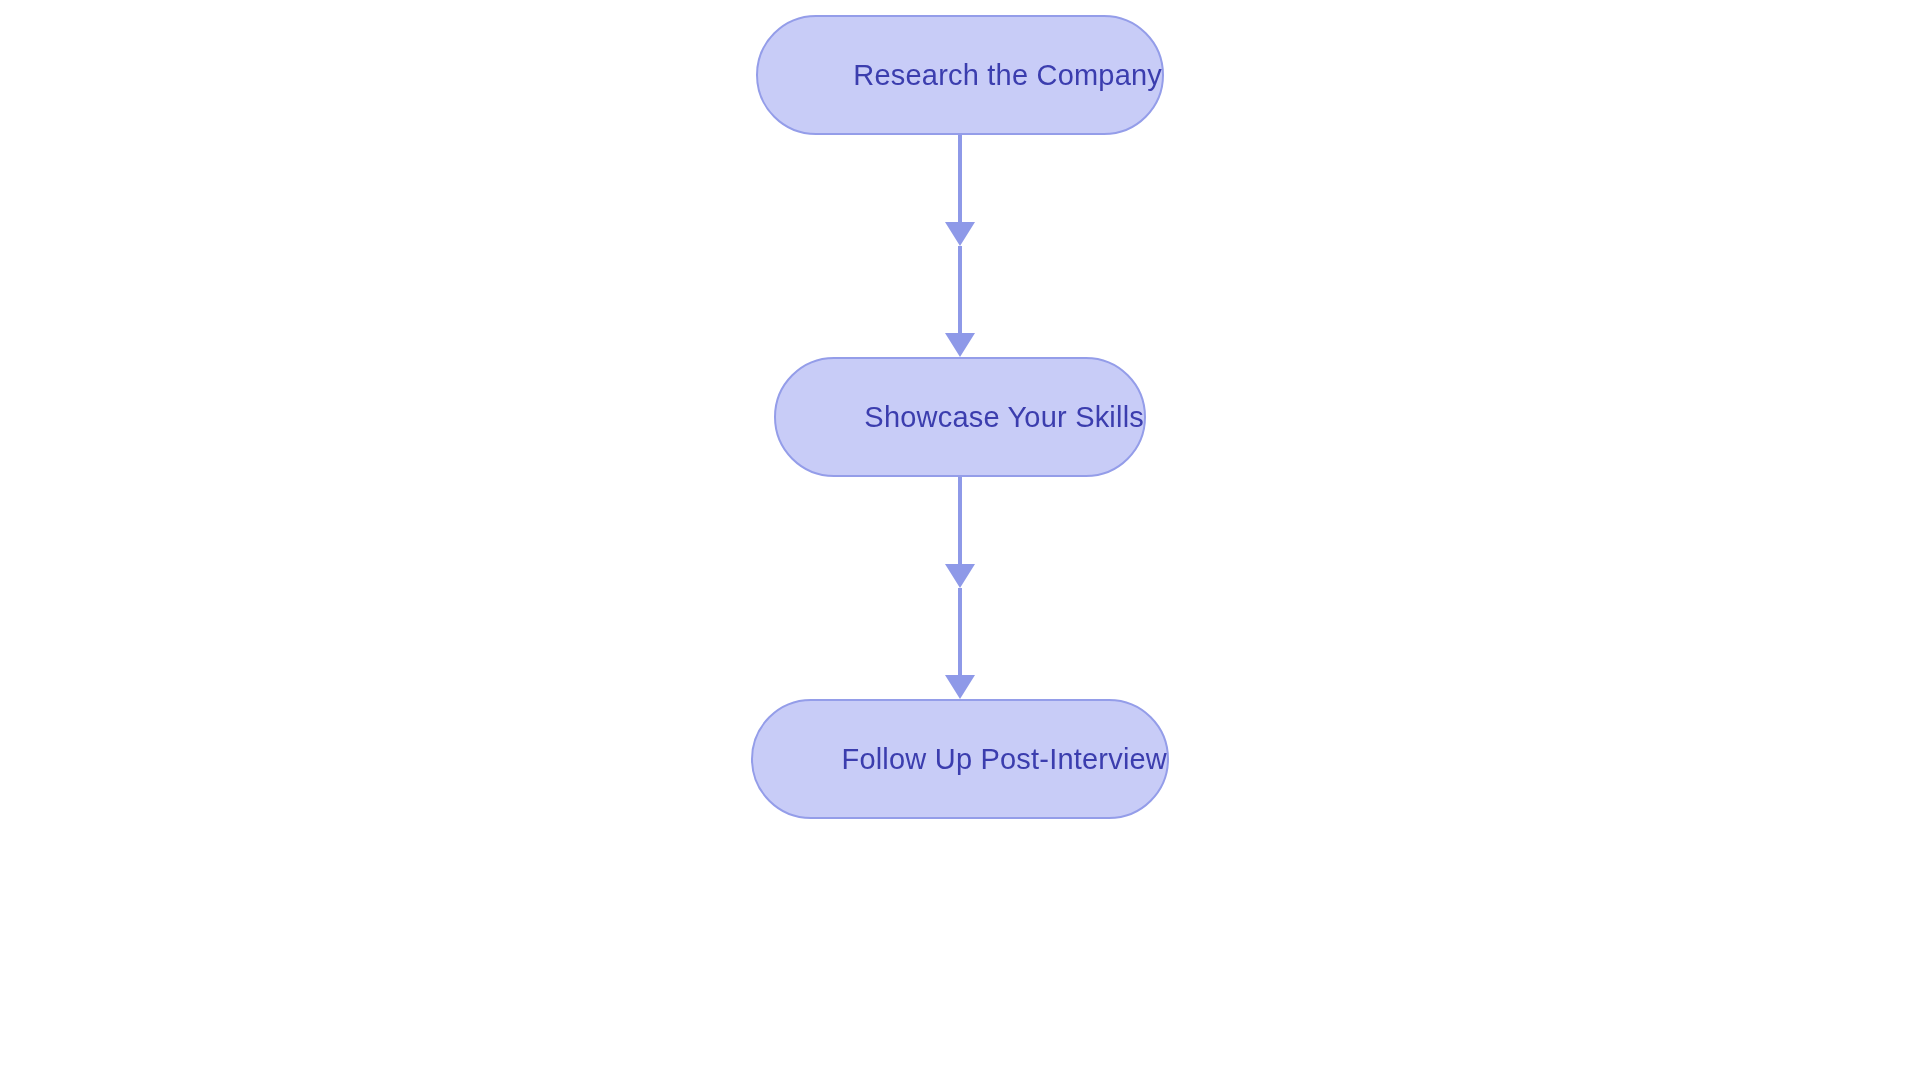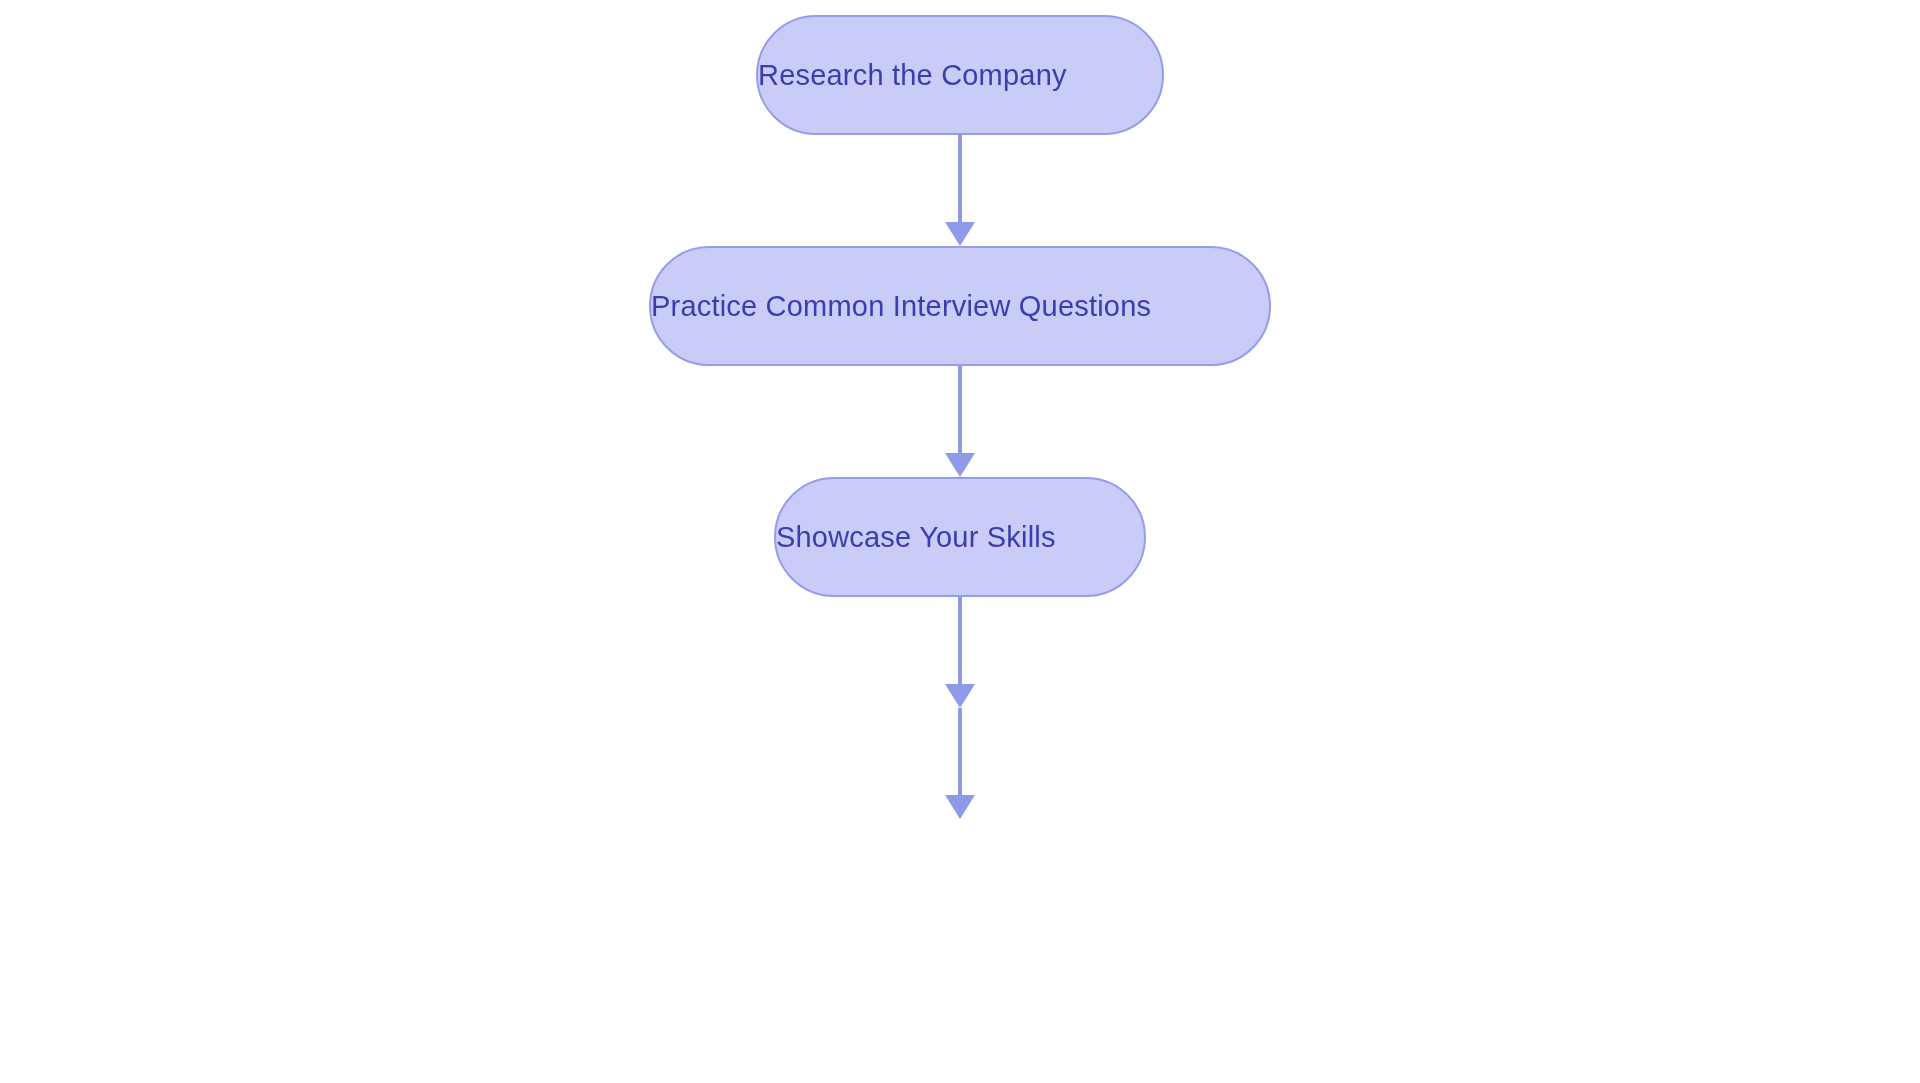--- a/index.html
+++ b/index.html
@@ -25,21 +25,21 @@
     align-items: center;
   }
   .flow-node {
     box-sizing: border-box;
     height: 120px;
     border-radius: 60px;
     background: #c8ccf7;
     border: 2px solid #949de9;
     display: flex;
     align-items: center;
-    justify-content: flex-start;
+    justify-content: flex-end;
     color: #3b3dae;
     font-size: 29px;
     letter-spacing: 0.2px;
     white-space: nowrap;
   }
   .node-w1 { width: 408px; }
   .node-w2 { width: 622px; }
   .node-w3 { width: 372px; }
   .node-w4 { width: 570px; }
   .node-w5 { width: 418px; }
@@ -70,23 +70,20 @@
 
     <div class="flow-node node-w1">
       <span>Research the Company</span>
     </div>
 
     <div class="flow-arrow">
       <div class="shaft"></div>
       <div class="head"></div>
     </div>
 
-    <div class="flow-node node-w2">
-      <span>Practice Common Interview Questions</span>
-    </div>
 
     <div class="flow-arrow">
       <div class="shaft"></div>
       <div class="head"></div>
     </div>
 
     <div class="flow-node node-w3">
       <span>Showcase Your Skills</span>
     </div>
 
@@ -94,15 +91,18 @@
       <div class="shaft"></div>
       <div class="head"></div>
     </div>
 
 
     <div class="flow-arrow">
       <div class="shaft"></div>
       <div class="head"></div>
     </div>
 
+    <div class="flow-node node-w5">
+      <span>Follow Up Post-Interview</span>
+    </div>
 
   </div>
 </div>
 
 </body></html>

